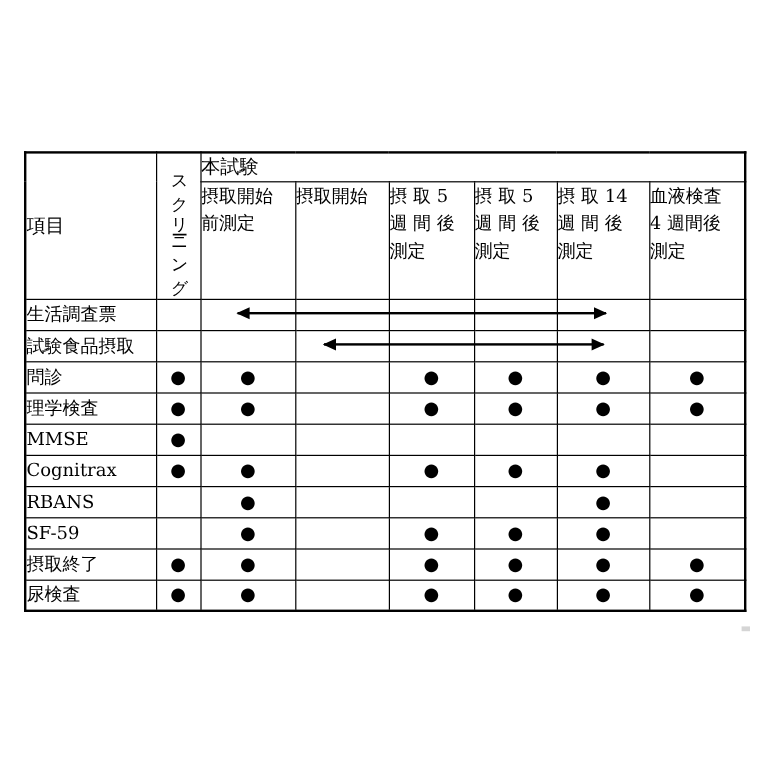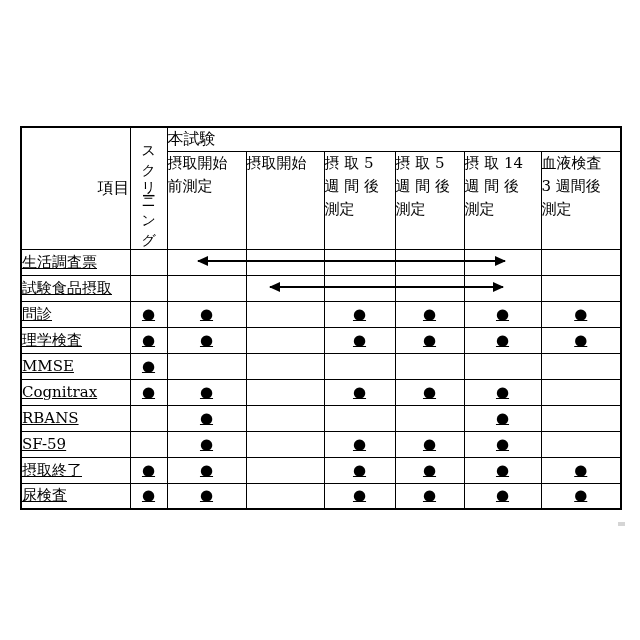--- a/index.html
+++ b/index.html
@@ -21,41 +21,41 @@
   }
   #schedule th, #schedule td {
     border: 1px solid #000;
     box-sizing: border-box;
     font-weight: normal;
     padding: 0;
     overflow: hidden;
   }
   tr.hdr-top { height: 24px; }
   tr.hdr-sub { height: 98px; }
-  th.item-cell { text-align: right; font-size: 16px; }
+  th.item-cell { text-align: left; font-size: 16px; }
   th.screening-cell { text-align: center; vertical-align: middle; }
   .screening-inner {
     writing-mode: vertical-rl;
     text-orientation: mixed;
     margin: 0 auto;
     font-size: 14px;
     letter-spacing: 1px;
     line-height: 1.1;
     white-space: nowrap;
   }
   th.main-trial { text-align: left; vertical-align: middle; font-size: 16px; margin-left: 25px; }
   th.subcol {
     vertical-align: top;
     text-align: left;
     padding: 4px 4px 0 6px;
     font-size: 15px;
     line-height: 23px;
     margin-top: 40px;
   }
-  tbody tr { height: 26px; text-decoration: underline; }
+  tbody tr { height: 26px; }
   td.rowlabel {
     text-align: left;
     padding-left: 5px;
     font-size: 15px;
     white-space: nowrap;
   }
   td.mark { text-align: center; font-size: 15px; line-height: 1; }
   .arrow { position: absolute; height: 2px; background: #000; }
   .arrow::before, .arrow::after {
     content: "";
@@ -119,21 +119,21 @@
             <div>週 間 後</div>
             <div>測定</div>
           </th>
           <th class="subcol">
             <div>摂 取 14</div>
             <div>週 間 後</div>
             <div>測定</div>
           </th>
           <th class="subcol">
             <div>血液検査</div>
-            <div>3 週間後</div>
+            <div>4 週間後</div>
             <div>測定</div>
           </th>
         </tr>
     </thead>
     <tbody id="rows">
         <tr>
           <td class="rowlabel">生活調査票</td>
           <td class="mark"></td>
           <td class="mark"></td>
           <td class="mark"></td>

